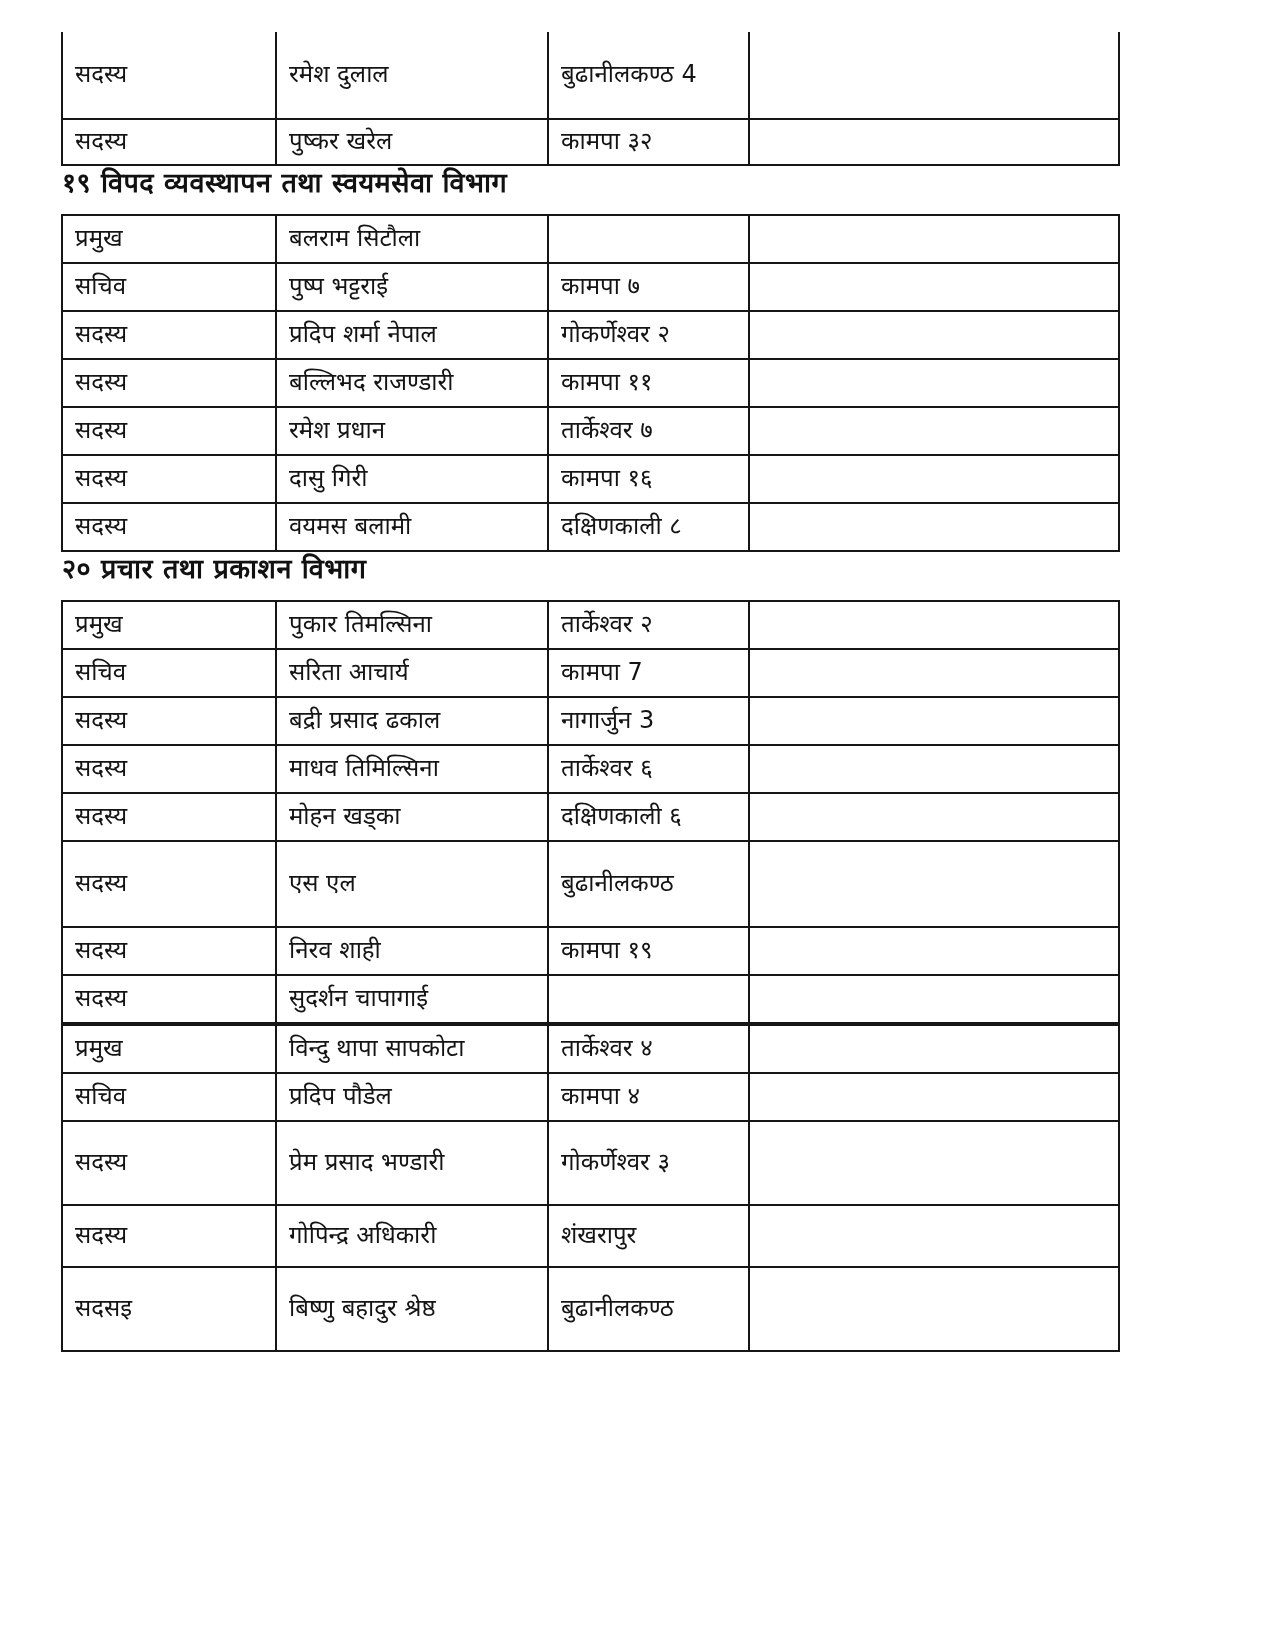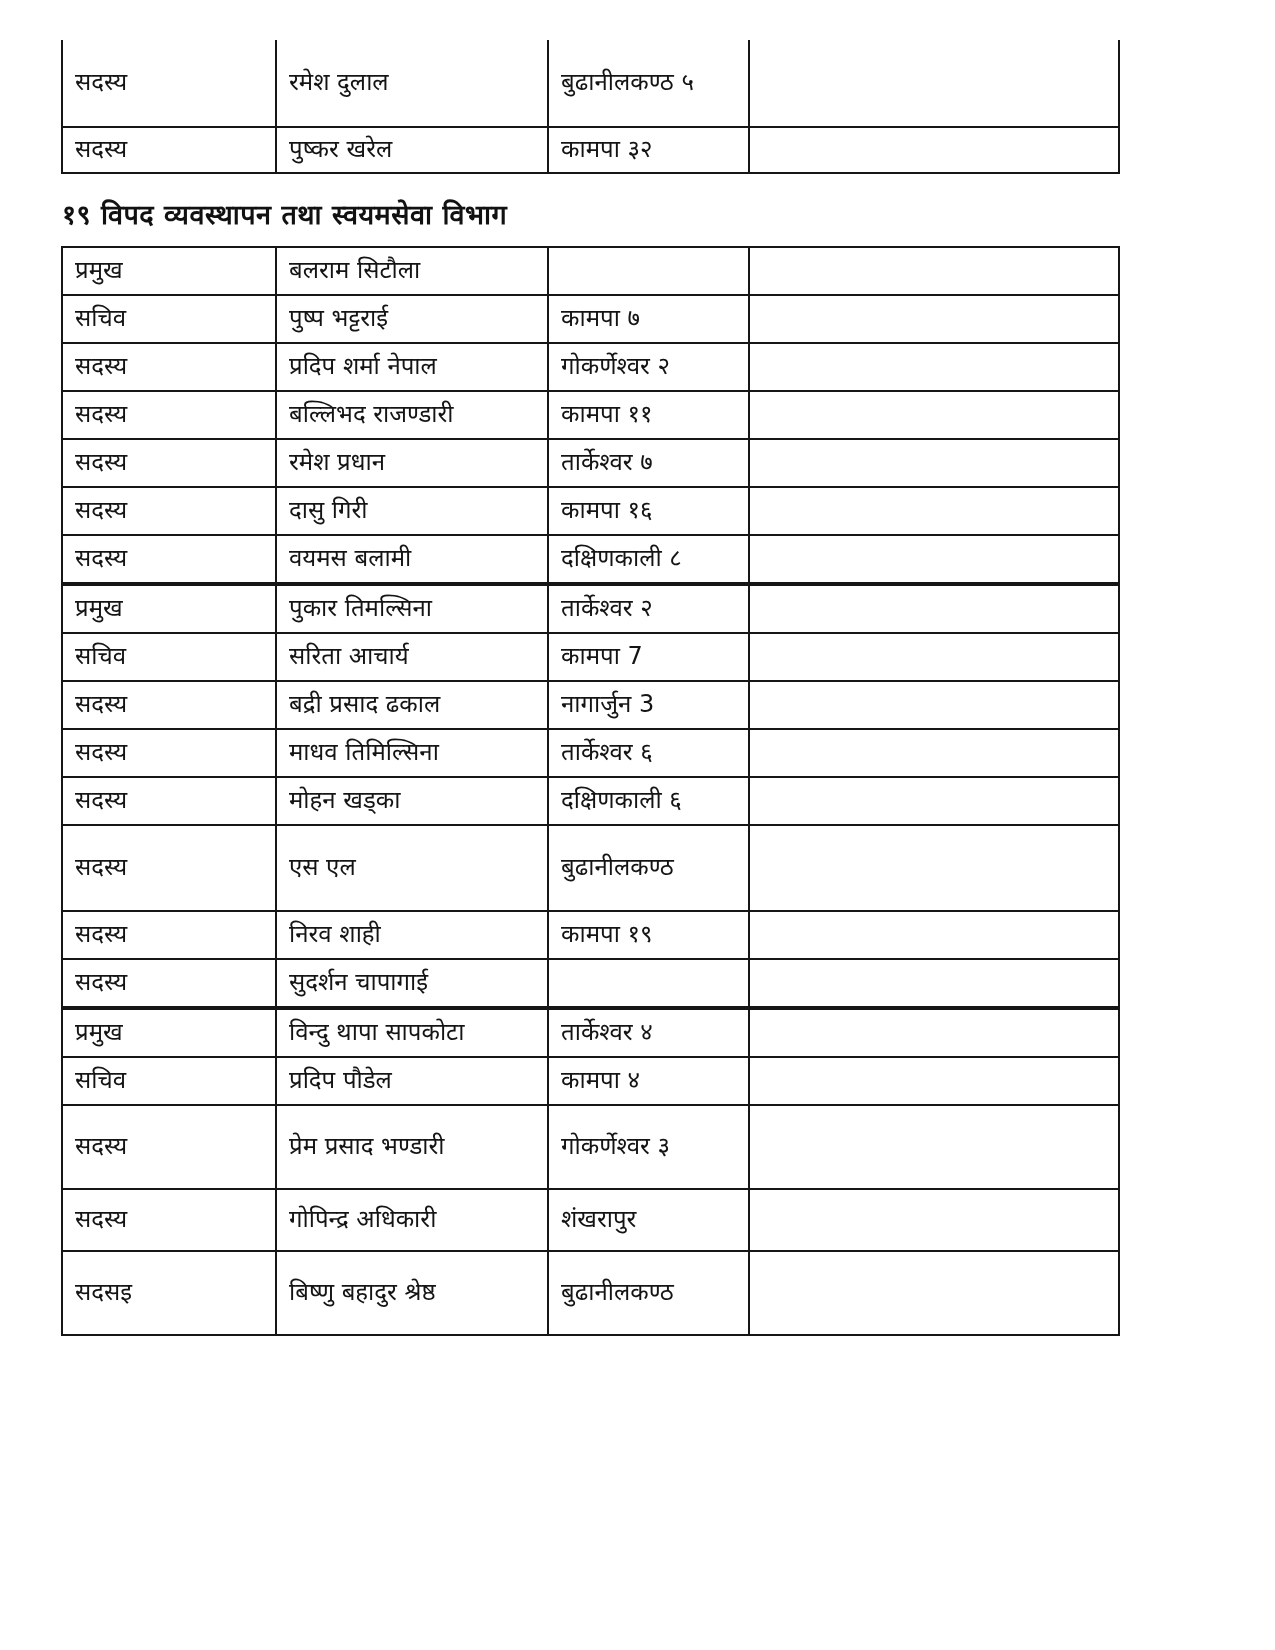--- a/index.html
+++ b/index.html
@@ -10,21 +10,21 @@
   body {
     width: 1275px;
     height: 1650px;
     font-family: "DejaVu Sans", "Liberation Sans", sans-serif;
     color: #141414;
     position: relative;
     overflow: hidden;
   }
   .page {
     box-sizing: border-box;
-    padding: 40px 0 0 61px;
+    padding: 32px 0 0 61px;
     width: 1161px;
   }
   table.roster {
     border-collapse: collapse;
     table-layout: fixed;
     width: 1057px;
   }
   table.roster td {
     border: 2px solid #161616;
     vertical-align: middle;
@@ -44,21 +44,21 @@
 
   
   #table-20 tr:nth-child(6) { height: 86px; }
   #table-21 tr:nth-child(3) { height: 84px; }
   #table-21 tr:nth-child(4) { height: 62px; }
   #table-21 tr:nth-child(5) { height: 84px; }
 
   .section-heading {
     font-size: 27px;
     font-weight: bold;
-    margin: 24px 0 14px 1px;
+    margin: 0 0 14px 1px;
     line-height: 1.25;
     color: #111111;
     letter-spacing: 0.5px;
   }
 </style>
 </head>
 <body>
 
 <div class="page">
 
@@ -66,21 +66,21 @@
     <colgroup>
       <col style="width:214px">
         <col style="width:272px">
         <col style="width:201px">
         <col style="width:370px">
     </colgroup>
     <tbody>
         <tr>
           <td>सदस्य</td>
           <td>रमेश दुलाल</td>
-          <td>बुढानीलकण्ठ ५</td>
+          <td>बुढानीलकण्ठ 4</td>
           <td></td>
         </tr>
         <tr>
           <td>सदस्य</td>
           <td>पुष्कर खरेल</td>
           <td>कामपा ३२</td>
           <td></td>
         </tr>
       </tbody>
   </table>
@@ -135,20 +135,21 @@
             <td>सदस्य</td>
             <td>वयमस बलामी</td>
             <td>दक्षिणकाली ८</td>
             <td></td>
           </tr>
         </tbody>
     </table>
   </section>
 
   <section>
+    <h2 class="section-heading">२० प्रचार तथा प्रकाशन विभाग</h2>
     <table class="roster" id="table-20">
       <colgroup>
         <col style="width:214px">
           <col style="width:272px">
           <col style="width:201px">
           <col style="width:370px">
       </colgroup>
       <tbody>
           <tr>
             <td>प्रमुख</td>

